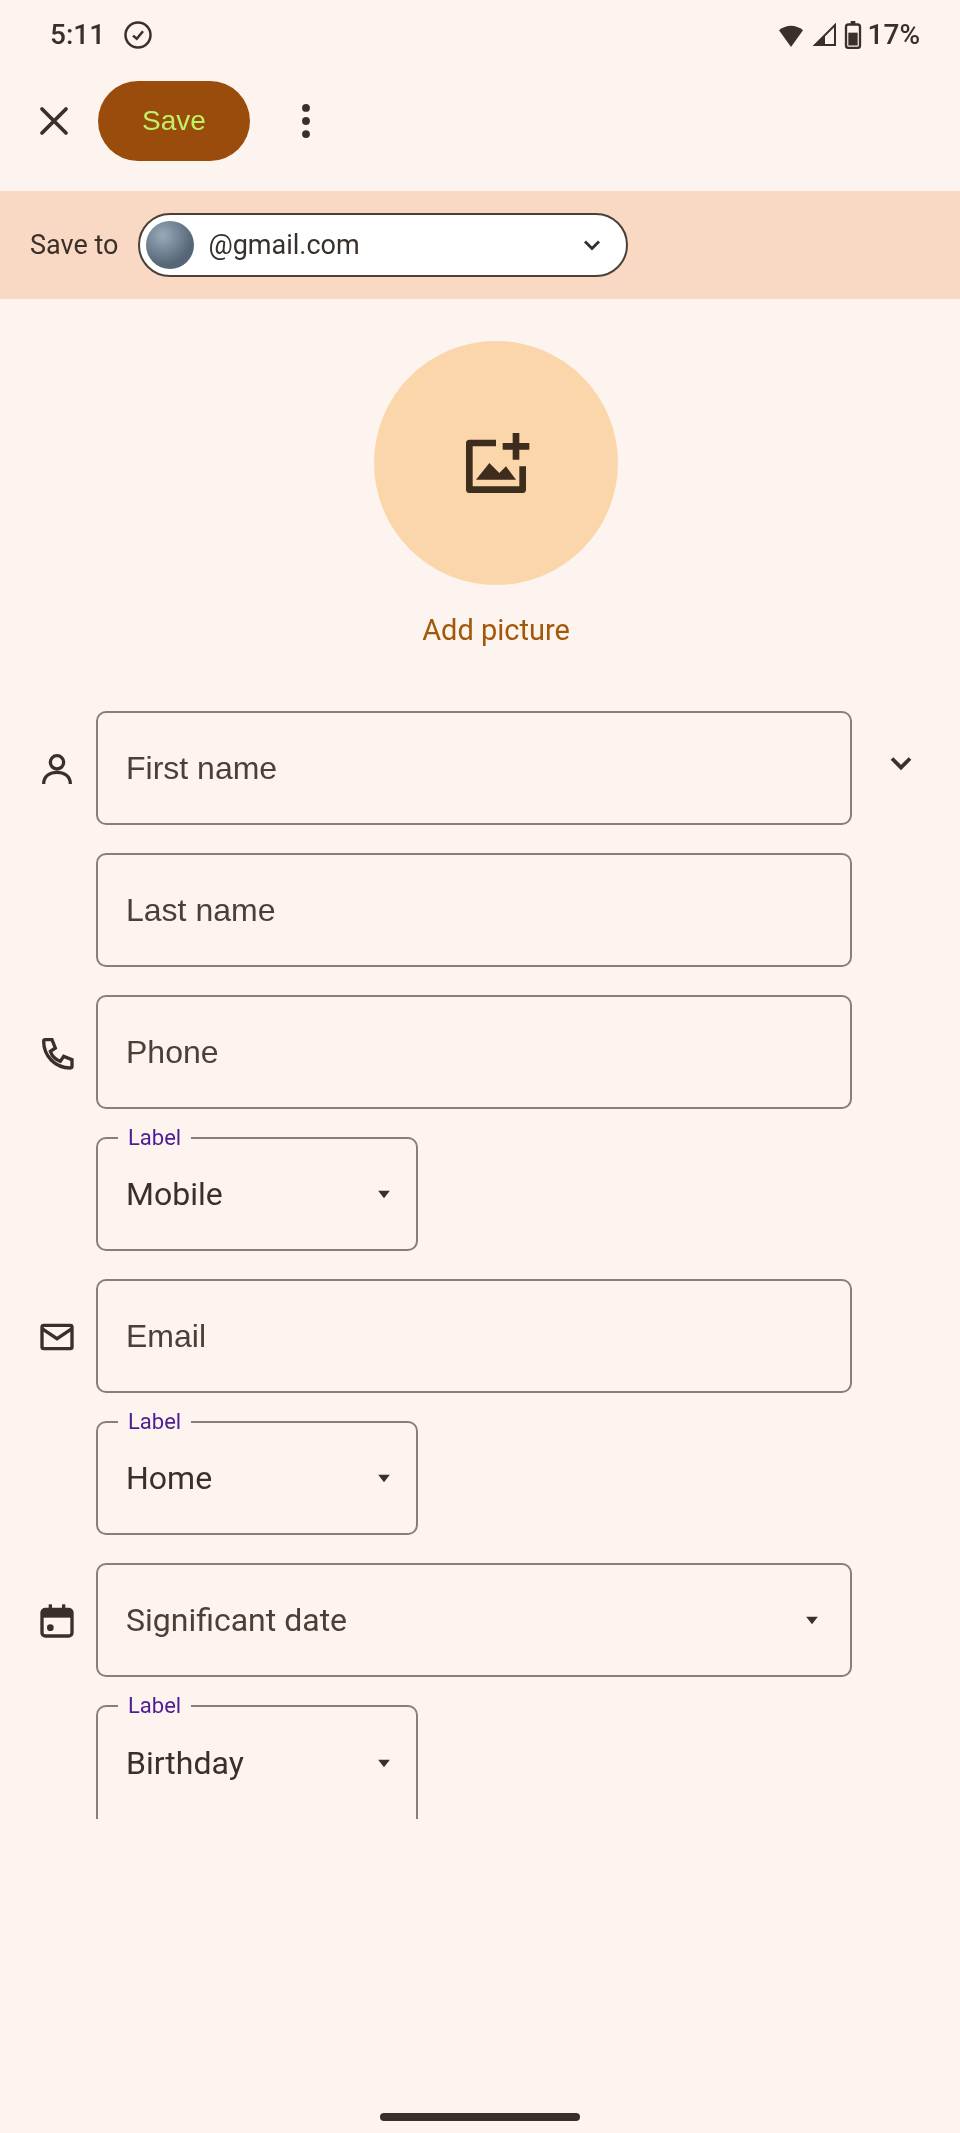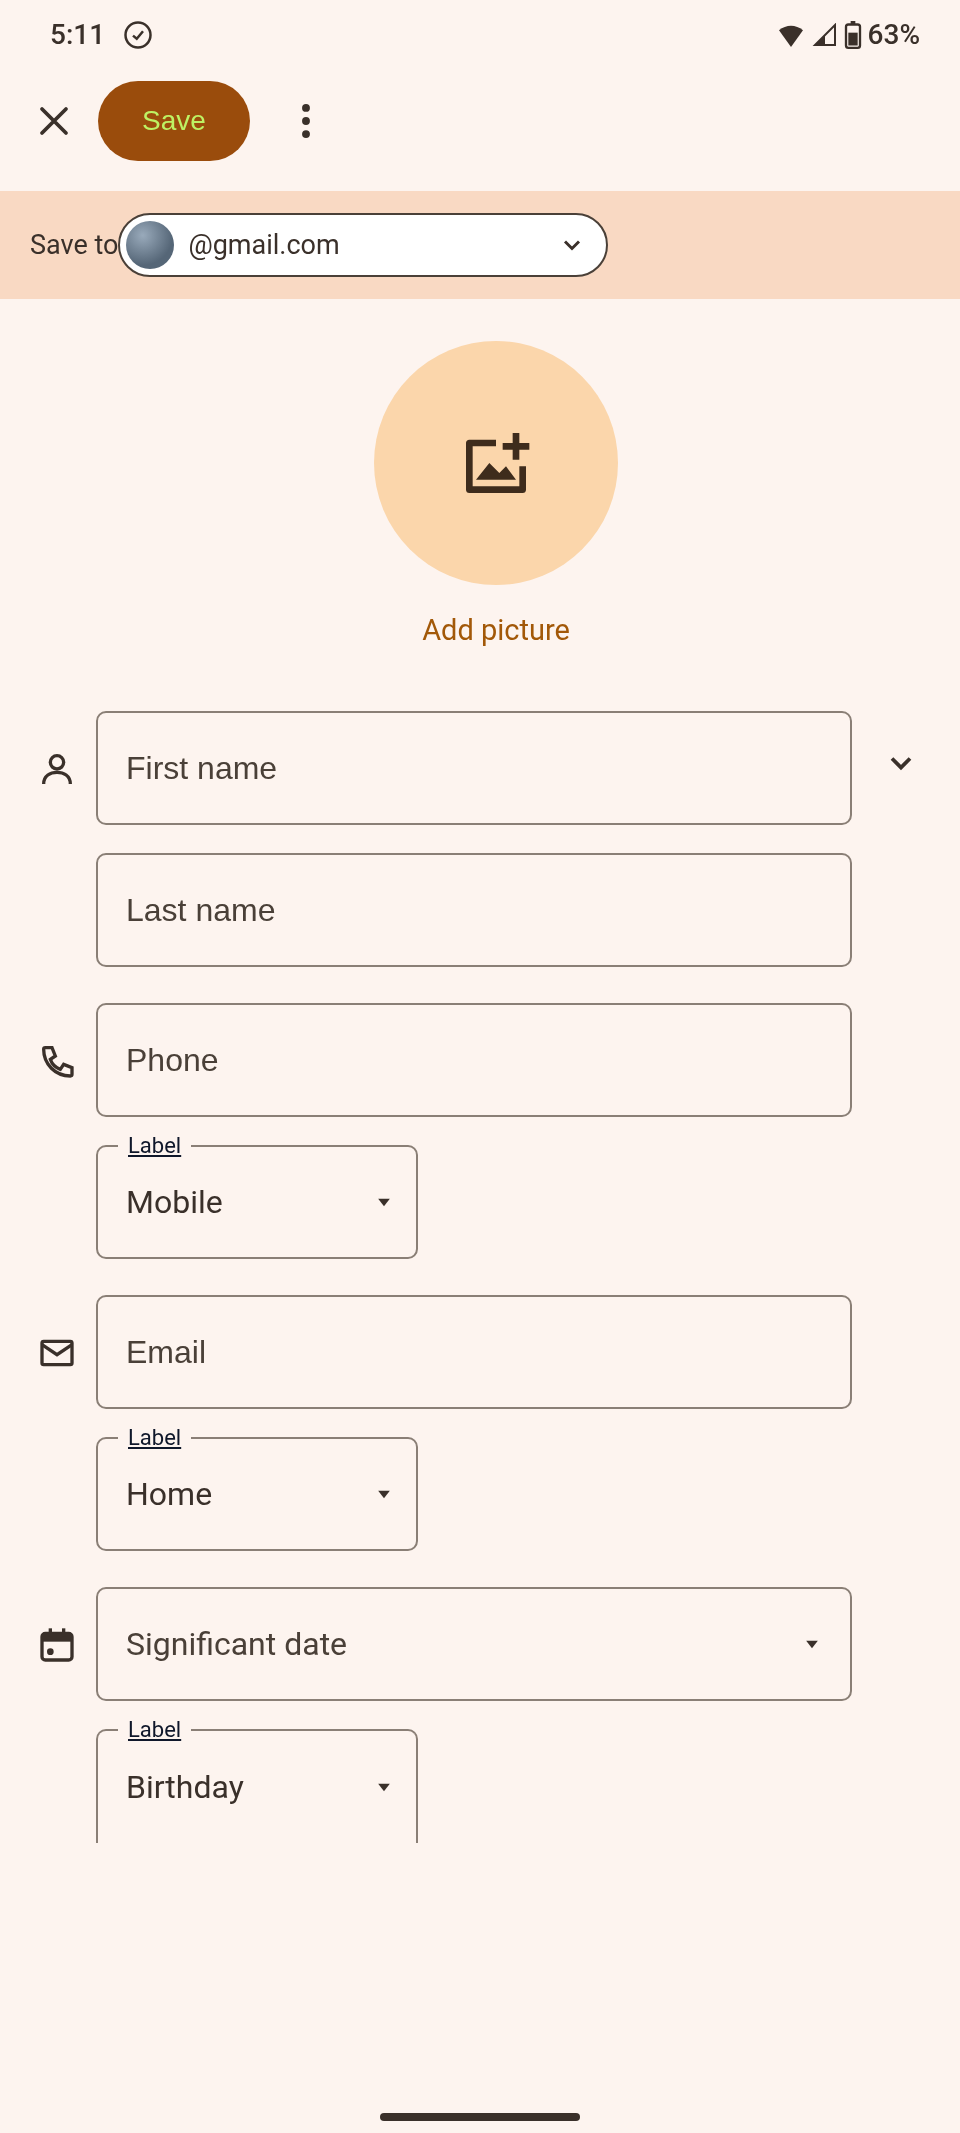--- a/index.html
+++ b/index.html
@@ -43,20 +43,21 @@
     font-size: 28px;
     font-weight: 500;
   }
   .more-btn { width: 56px; height: 56px; display:flex; align-items:center; justify-content:center; margin-left: 6px; }
   
   .saveto-bar {
     background: #f9d9c3;
     display: flex;
     align-items: center;
     padding: 22px 32px 22px 30px;
+    gap: 20px;
   }
   .saveto-label { font-size: 27px; color: #3a302a; }
   .account-chip {
     background: #fff;
     border: 2px solid #4a4038;
     border-radius: 40px;
     height: 64px;
     display: flex;
     align-items: center;
     padding: 0 20px 0 6px;
@@ -79,21 +80,21 @@
     width: 244px; height: 244px; border-radius: 50%;
     background: #fbd6ab;
     display: flex; align-items: center; justify-content: center;
   }
   .add-pic-text { color: #a25808; font-size: 29px; margin-top: 28px; font-weight: 400;}
   
   .form { padding: 52px 0 0 0; }
   .row {
     display: flex;
     align-items: flex-start;
-    padding: 0 28px 36px 28px;
+    padding: 0 28px 28px 28px;
     gap: 10px;
   }
   .row-icon {
     width: 58px;
     display:flex; justify-content:center;
     padding-top: 38px;
     flex-shrink: 0;
   }
   .field-col { flex: 1; display: flex; flex-direction: column; gap: 28px; }
   .input-wrap {
@@ -122,21 +123,21 @@
     padding: 0 22px 0 28px;
     position: relative;
     justify-content: space-between;
   }
   .select-wrap .value { font-size: 32px; color: #3a302a; }
   .float-label {
     position: absolute;
     top: -14px; left: 20px;
     background: #fdf4ef;
     padding: 0 10px;
-    font-size: 22px; color: #0f172a; text-decoration: underline;
+    font-size: 22px; color: #4c1d95;
   }
   .date-wrap {
     border: 2px solid #8a7f76;
     border-radius: 10px;
     height: 114px;
     display: flex;
     align-items: center;
     padding: 0 28px;
     max-width: 756px;
     justify-content: space-between;
@@ -180,21 +181,21 @@
           <path d="M2 22 L12 22 L12 12 Z" fill="#3a302a"></path>
         </svg>
     </span>
     <span>
       <svg width="18" height="28" viewBox="0 0 14 24">
           <rect x="1" y="3" width="12" height="20" rx="2" fill="none" stroke="#3a302a" stroke-width="2"></rect>
           <rect x="5" y="0" width="4" height="3" fill="#3a302a"></rect>
           <rect x="3" y="10" width="8" height="11" fill="#3a302a"></rect>
         </svg>
     </span>
-    <span>63%</span>
+    <span>17%</span>
   </div>
 </div>
 
 <div class="header">
   <div class="close-btn">
     <svg width="36" height="36" viewBox="0 0 24 24" stroke="#3a302a" stroke-width="2.5" stroke-linecap="round">
         <path d="M4 4 L20 20 M20 4 L4 20"></path>
       </svg>
   </div>
   <button class="save-btn">Save</button>

